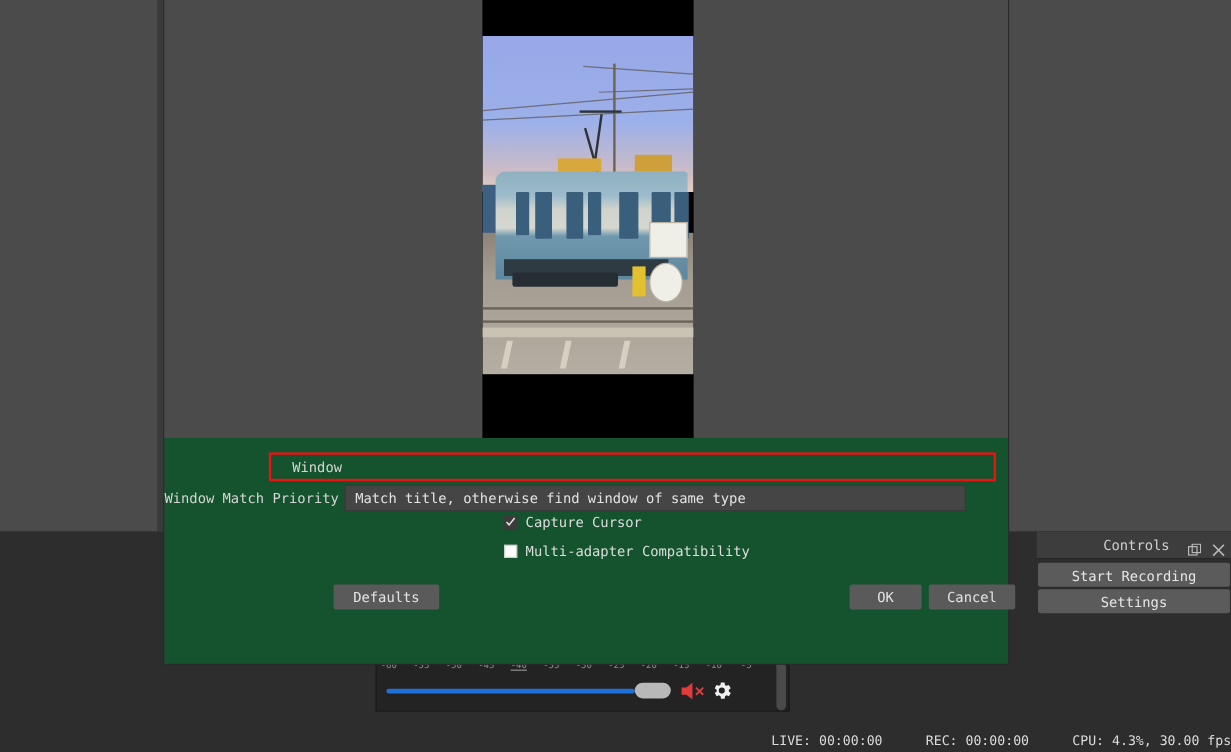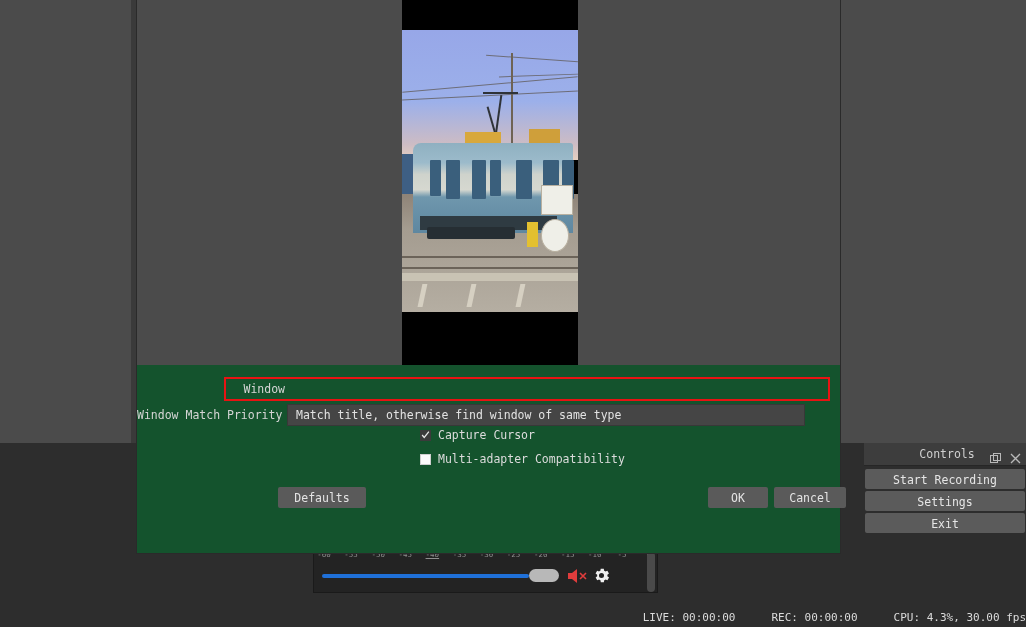--- a/index.html
+++ b/index.html
@@ -163,21 +163,20 @@
         <span class="tbtn">
           <svg width="11" height="11" viewBox="0 0 11 11">
               <path d="M1,1 L10,10 M10,1 L1,10" stroke="#cfcfcf" stroke-width="1.3"></path>
             </svg>
         </span>
       </span>
     </div>
     <div style="padding:3px 1px 0 1px;">
       <button class="ctrl-btn">Start Recording</button>
       <button class="ctrl-btn">Settings</button>
-      <button class="ctrl-btn">Exit</button>
     </div>
   </div>
 
   <div id="statusbar">
     <span>LIVE: 00:00:00</span>
     <span>REC: 00:00:00</span>
     <span>CPU: 4.3%, 30.00 fps</span>
   </div>
 
 </div>

